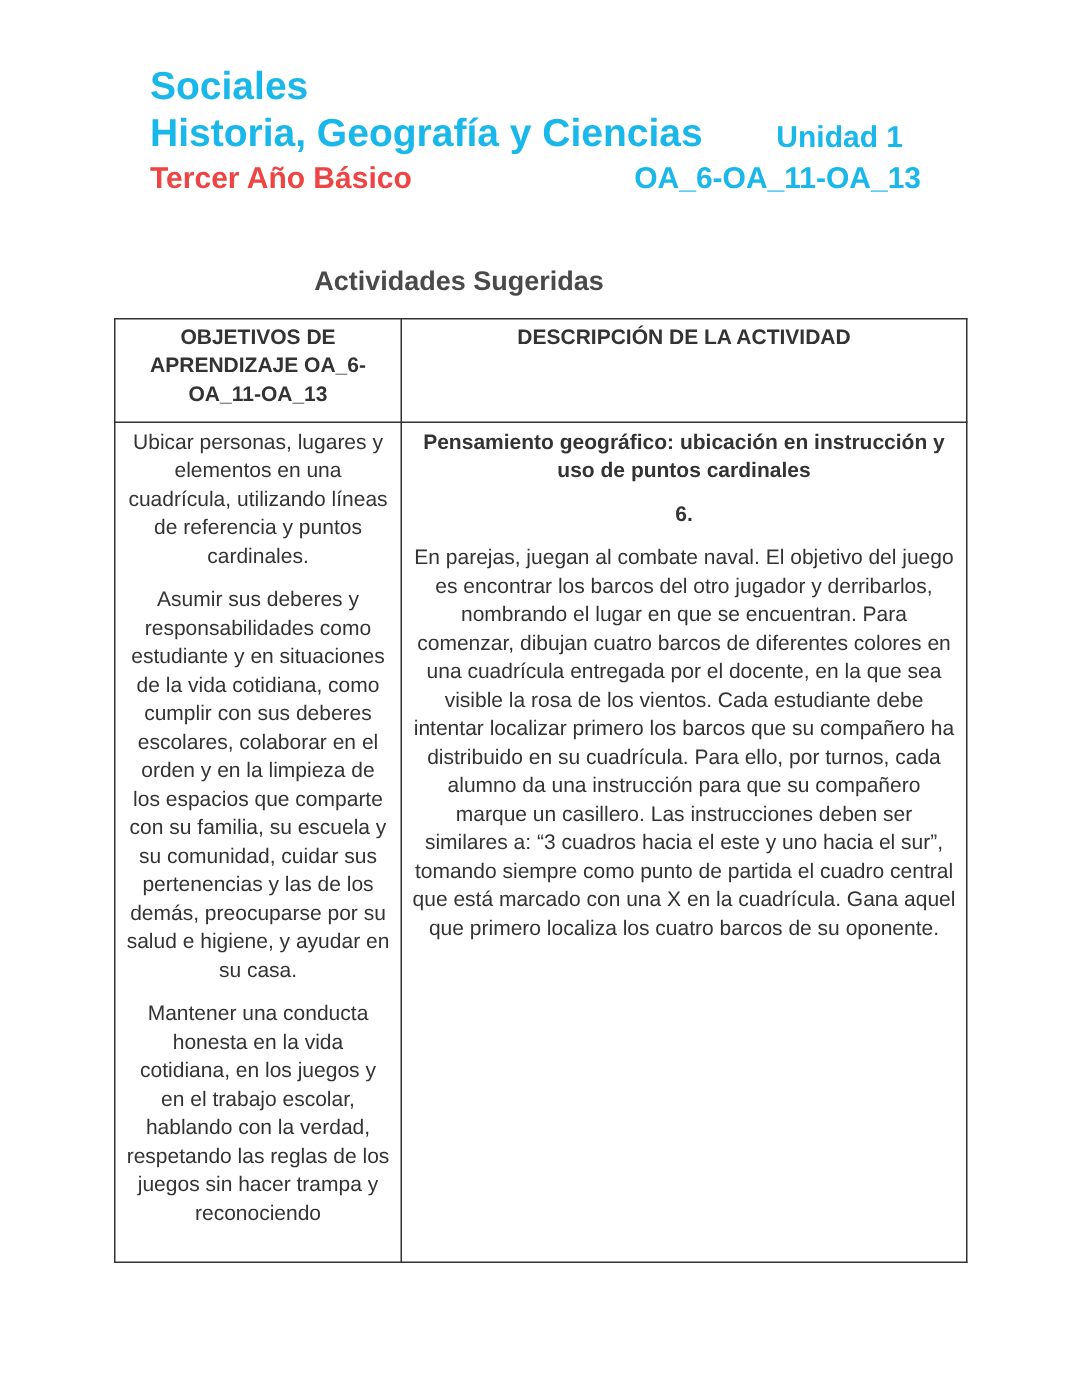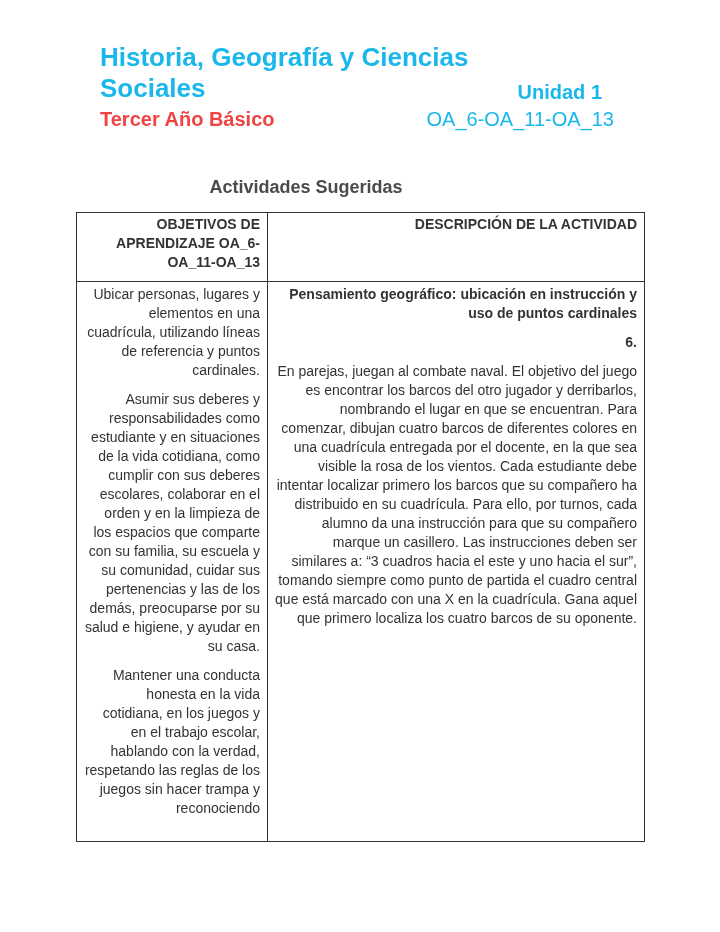--- a/index.html
+++ b/index.html
@@ -1,37 +1,37 @@
 <!DOCTYPE html>
 <html><head>
 <meta charset="utf-8">
 <style>
   html, body { margin: 0; padding: 0; background: #ffffff; }
   body { width: 720px; height: 932px; position: relative; overflow: hidden; font-family: "Liberation Sans", sans-serif; }
   .hdr-title { position: absolute; left: 100px; top: 42px; font-size: 26px; font-weight: bold; color: #1ab7ea; line-height: 31px; }
   .hdr-unit { position: absolute; right: 118px; top: 81px; font-size: 20px; font-weight: bold; color: #1ab7ea; }
   .hdr-grade { position: absolute; left: 100px; top: 108px; font-size: 20px; font-weight: bold; color: #ef4444; }
-  .hdr-oa { position: absolute; right: 106px; top: 108px; font-size: 20px; font-weight: normal; color: #1ab7ea; }
+  .hdr-oa { position: absolute; right: 106px; top: 108px; font-size: 20px; font-weight: bold; color: #1ab7ea; }
   .section-title { position: absolute; left: 0; width: 612px; top: 177px; text-align: center; font-size: 18px; font-weight: bold; color: #4a4a4a; }
   table.acts { position: absolute; left: 76px; top: 212px; width: 568px; border-collapse: collapse; table-layout: fixed; }
-  table.acts td, table.acts th { border: 1.5px solid #333; vertical-align: top; padding: 2px 7px 4px 7px; font-size: 14px; line-height: 19px; color: #333; text-align: right; }
+  table.acts td, table.acts th { border: 1.5px solid #333; vertical-align: top; padding: 2px 7px 4px 7px; font-size: 14px; line-height: 19px; color: #333; text-align: center; }
   table.acts th { font-weight: bold; height: 62px; }
   th.col2 { text-align: left; }
   .obj { font-weight: normal; margin: 0 0 10px 0; }
   .desc-title { font-weight: bold; margin: 0 0 10px 0; }
   .desc-num { font-weight: bold; margin: 0 0 10px 0; }
   .desc-body { margin: 0; }
   tr.body-row td { height: 552px; padding-top: 3px; }
 </style>
 </head>
 <body>
 
 <div class="hdr-title">
+  <div>Sociales</div>
   <div>Historia, Geografía y Ciencias</div>
-  <div>Sociales</div>
 </div>
 <div class="hdr-unit">Unidad 1</div>
 <div class="hdr-grade">Tercer Año Básico</div>
 <div class="hdr-oa">OA_6-OA_11-OA_13</div>
 
 <div class="section-title">Actividades Sugeridas</div>
 
 <table class="acts">
   <colgroup>
       <col style="width:191px">

